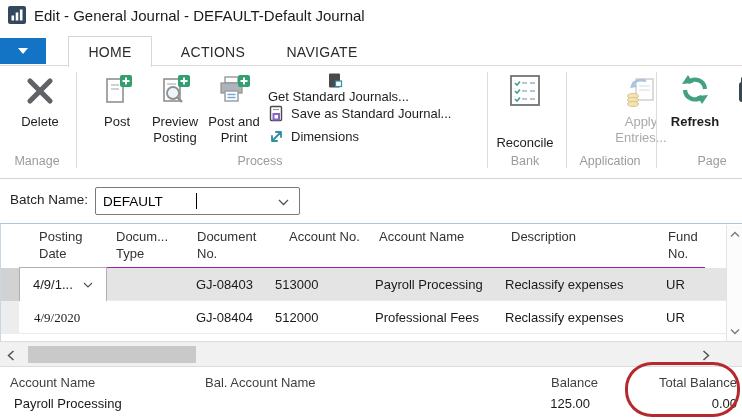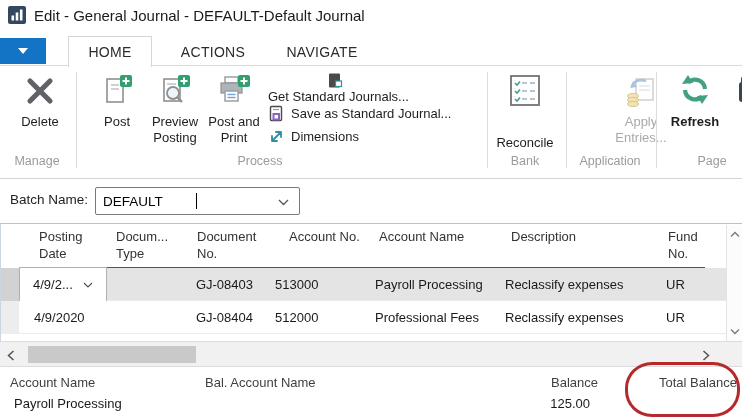--- a/index.html
+++ b/index.html
@@ -270,36 +270,36 @@
     <div class="gh h-dtyp">Docum... Type</div>
     <div class="gh h-dno">Document No.</div>
     <div class="gh h-ano">Account No.</div>
     <div class="gh h-anm">Account Name</div>
     <div class="gh h-dsc">Description</div>
     <div class="gh h-fnd">Fund No.</div>
 
     <div class="grow row1" style="left:0; width:726px;">
       <div class="cell c-sel rowsel1"></div>
       <div class="editcell">
-        <span class="dv">4/9/2...</span>
+        <span class="dv">4/9/1...</span>
         <svg class="chev" width="10" height="6" viewBox="0 0 10 6">
           <polyline points="1,1 5,5 9,1" fill="none" stroke="#555" stroke-width="1.2"></polyline>
         </svg>
       </div>
       <div class="cell c-dtyp"></div>
       <div class="cell c-dno">GJ-08403</div>
       <div class="cell c-ano">513000</div>
       <div class="cell c-anm">Payroll Processing</div>
       <div class="cell c-dsc">Reclassify expenses</div>
       <div class="cell c-fnd">UR</div>
     </div>
 
     <div class="grow row2" style="left:0; width:726px;">
       <div class="cell c-sel rowsel2"></div>
-      <div class="cell c-date" style="padding-left:15px;">4/9/2020</div>
+      <div class="cell c-date" style="padding-left:15px;font-family:Liberation Serif, serif;">4/9/2020</div>
       <div class="cell c-dtyp"></div>
       <div class="cell c-dno">GJ-08404</div>
       <div class="cell c-ano">512000</div>
       <div class="cell c-anm">Professional Fees</div>
       <div class="cell c-dsc">Reclassify expenses</div>
       <div class="cell c-fnd">UR</div>
     </div>
 
     <div class="vscroll">
       <svg class="up" width="10" height="7" viewBox="0 0 10 7">
@@ -321,16 +321,17 @@
     </svg>
   </div>
 
   <div class="footer">
     <span class="f-lab f-accname-l">Account Name</span>
     <span class="f-val f-accname-v">Payroll Processing</span>
     <span class="f-lab f-balacc-l">Bal. Account Name</span>
     <span class="f-lab f-bal-l">Balance</span>
     <span class="f-val f-bal-v">125.00</span>
     <span class="f-lab f-tot-l">Total Balance</span>
+    <span class="f-val f-tot-v">0.00</span>
     <div class="red-ellipse"></div>
   </div>
 
 </div>
 
 </body></html>

